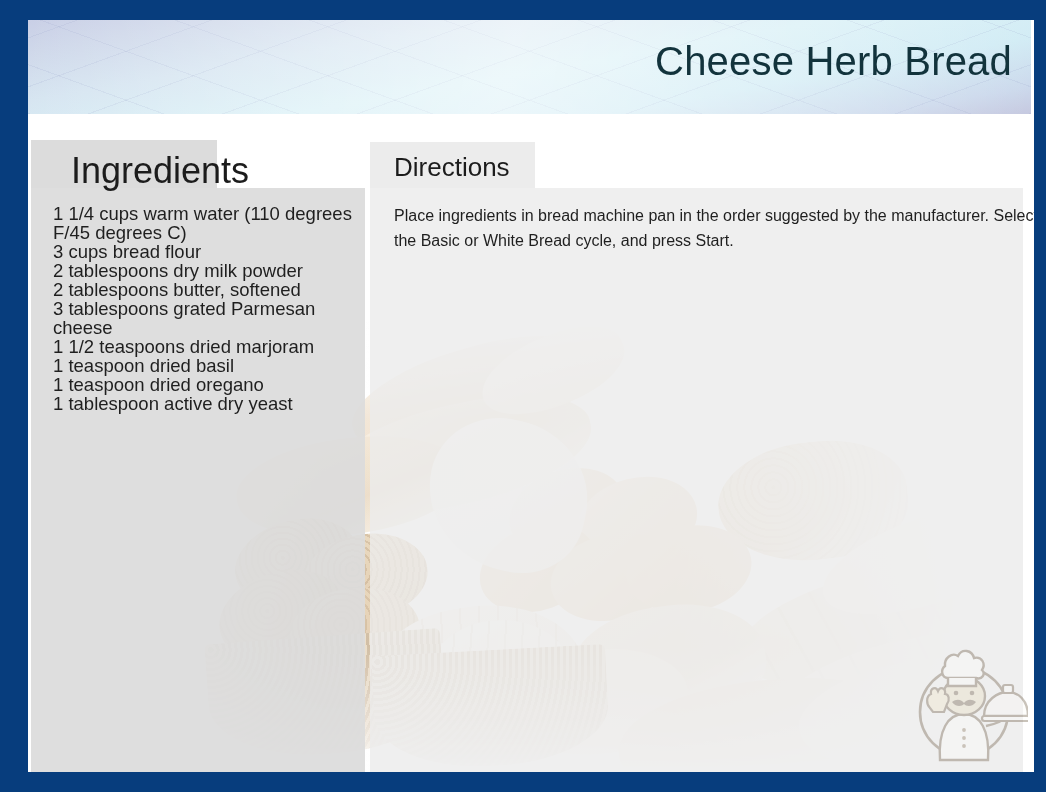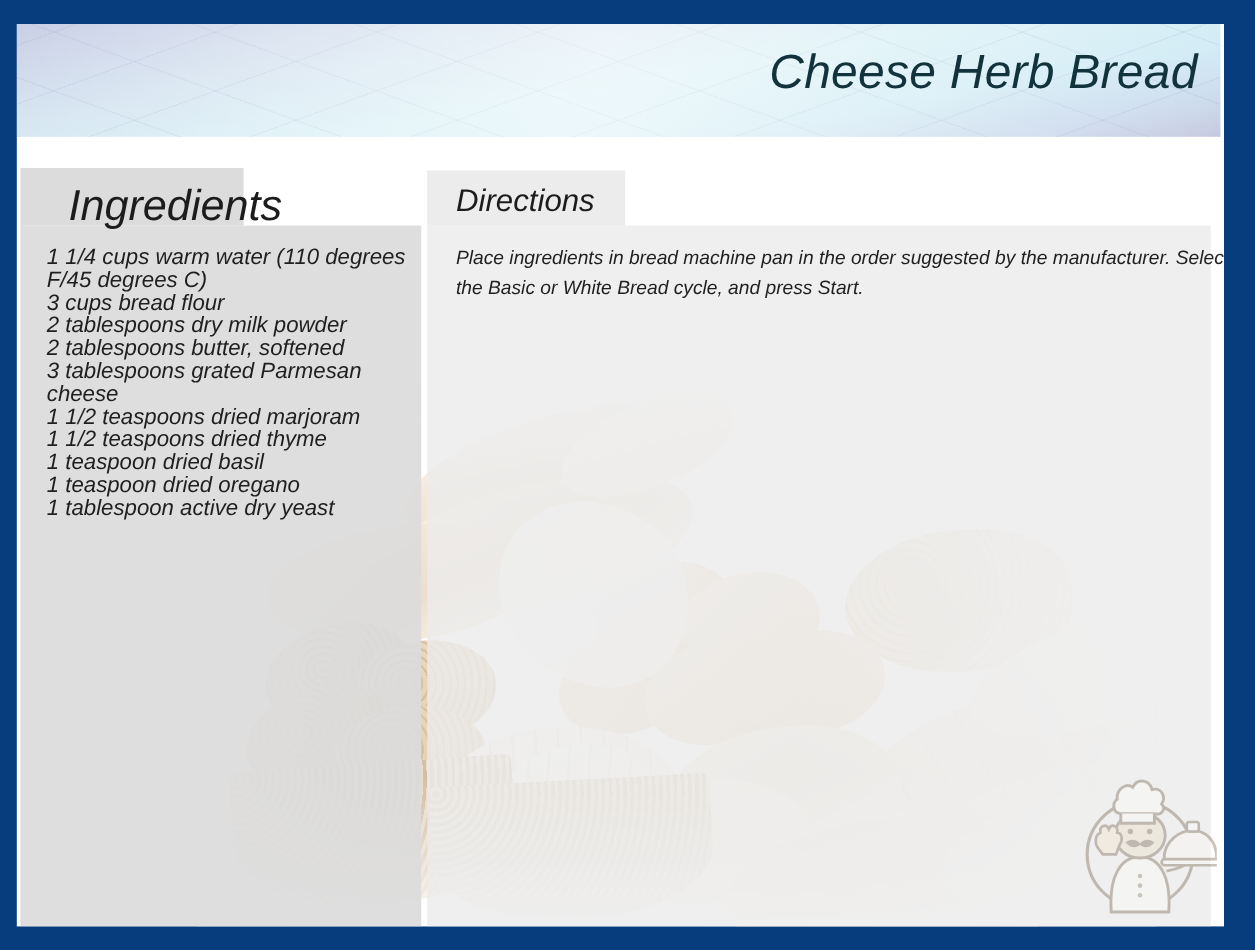--- a/index.html
+++ b/index.html
@@ -10,25 +10,24 @@
     overflow:hidden;
   }
 
   
   #frame {
     position:absolute; inset:0;
     background:#073d7d;
   }
   #page {
     position:absolute;
-    left:14px; top:20px;
+    left:28px; top:20px;
     width:1006px; height:752px;
     background:#ffffff;
     overflow:hidden;
-    font-style:italic;
   }
 
   
   #banner {
     position:absolute;
     left:0px; top:0px;
     width:1003px; height:94px;
     background:
       linear-gradient(100deg, rgba(255,255,255,0) 0%, rgba(255,255,255,.55) 48%, rgba(255,255,255,0) 100%),
       repeating-linear-gradient(20deg,
@@ -283,21 +282,20 @@
     <div id="ing-tab"></div>
     <div id="ing-panel"></div>
     <div id="ing-heading">Ingredients</div>
     <div id="ing-list">
       <div class="item">1 1/4 cups warm water (110 degrees F/45 degrees C)</div>
       <div class="item">3 cups bread flour</div>
       <div class="item">2 tablespoons dry milk powder</div>
       <div class="item">2 tablespoons butter, softened</div>
       <div class="item">3 tablespoons grated Parmesan cheese</div>
       <div class="item">1 1/2 teaspoons dried marjoram</div>
-      <div class="item">1 1/2 teaspoons dried thyme</div>
       <div class="item">1 teaspoon dried basil</div>
       <div class="item">1 teaspoon dried oregano</div>
       <div class="item">1 tablespoon active dry yeast</div>
     </div>
 
     <div id="dir-tab"></div>
     <div id="dir-panel"></div>
     <div id="dir-heading">Directions</div>
     <div id="dir-body">Place ingredients in bread machine pan in the order suggested by the manufacturer. Select the Basic or White Bread cycle, and press Start.</div>
 

